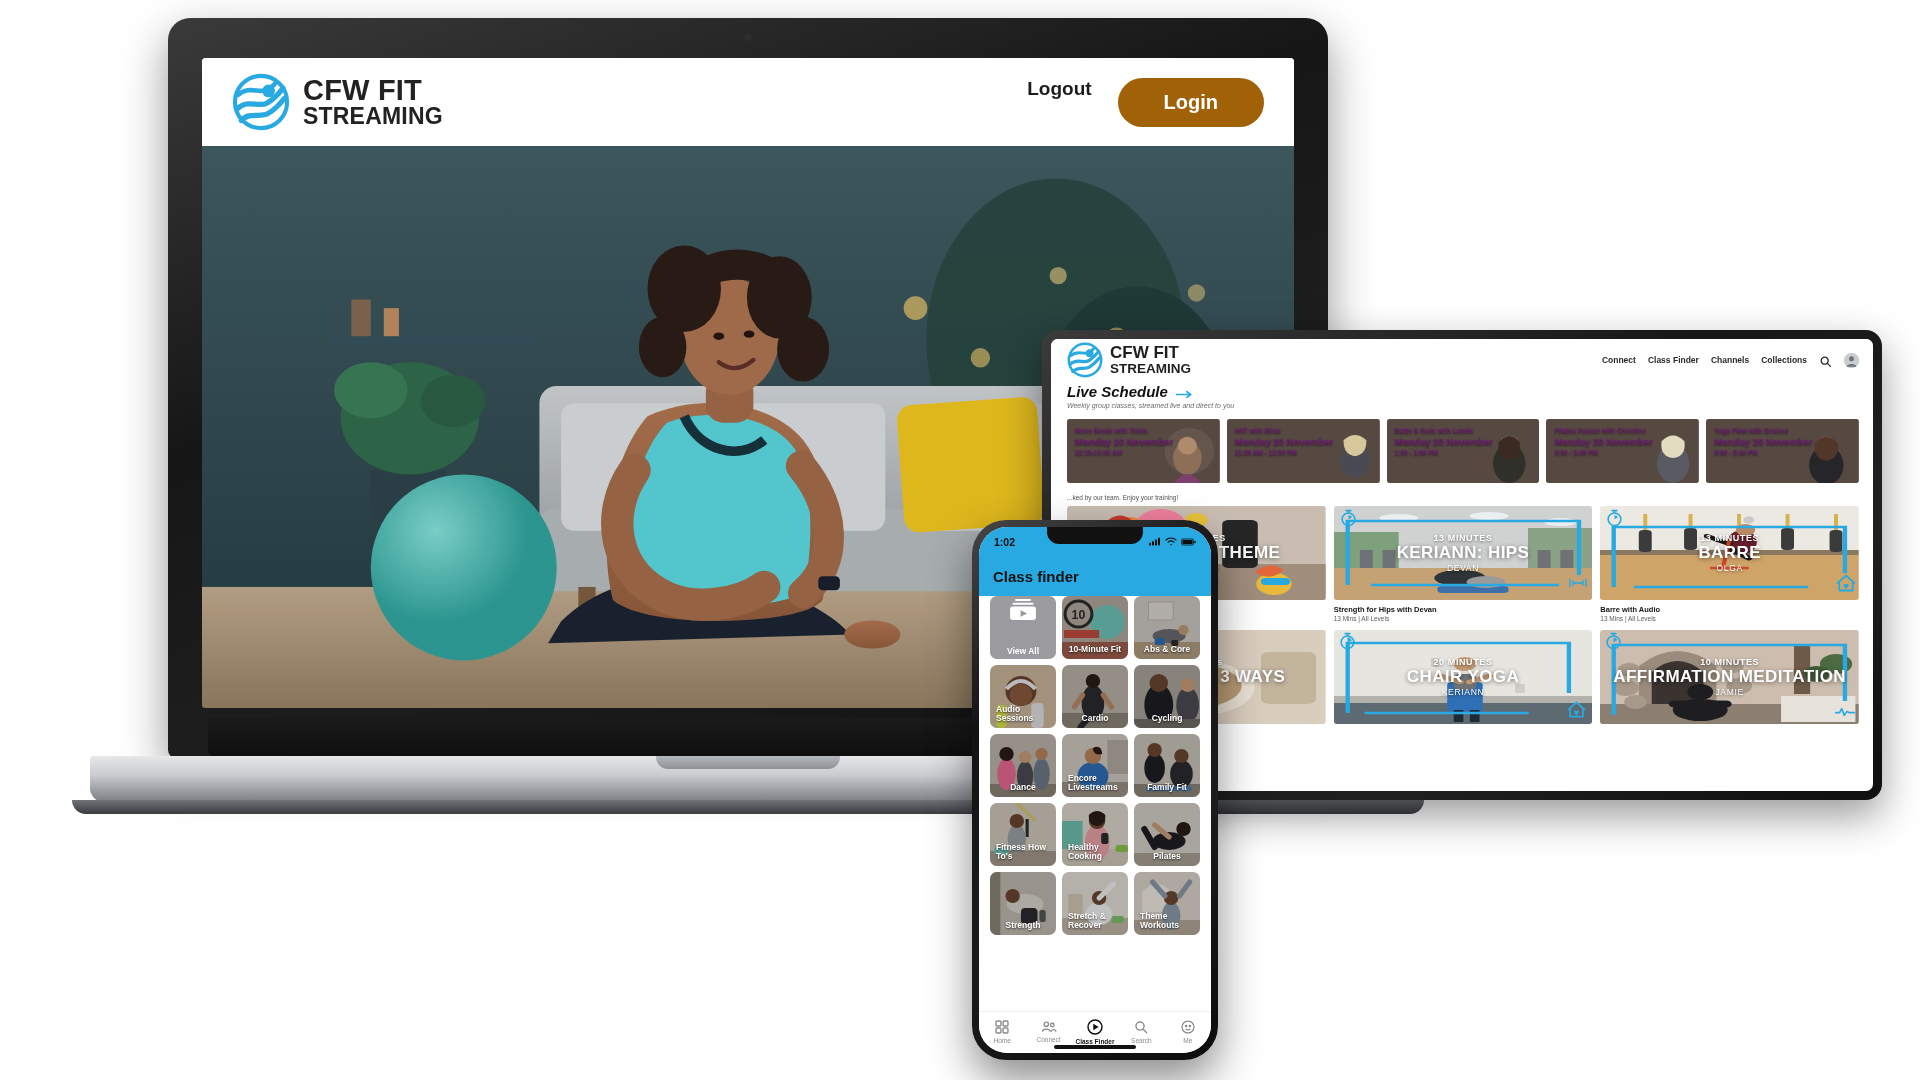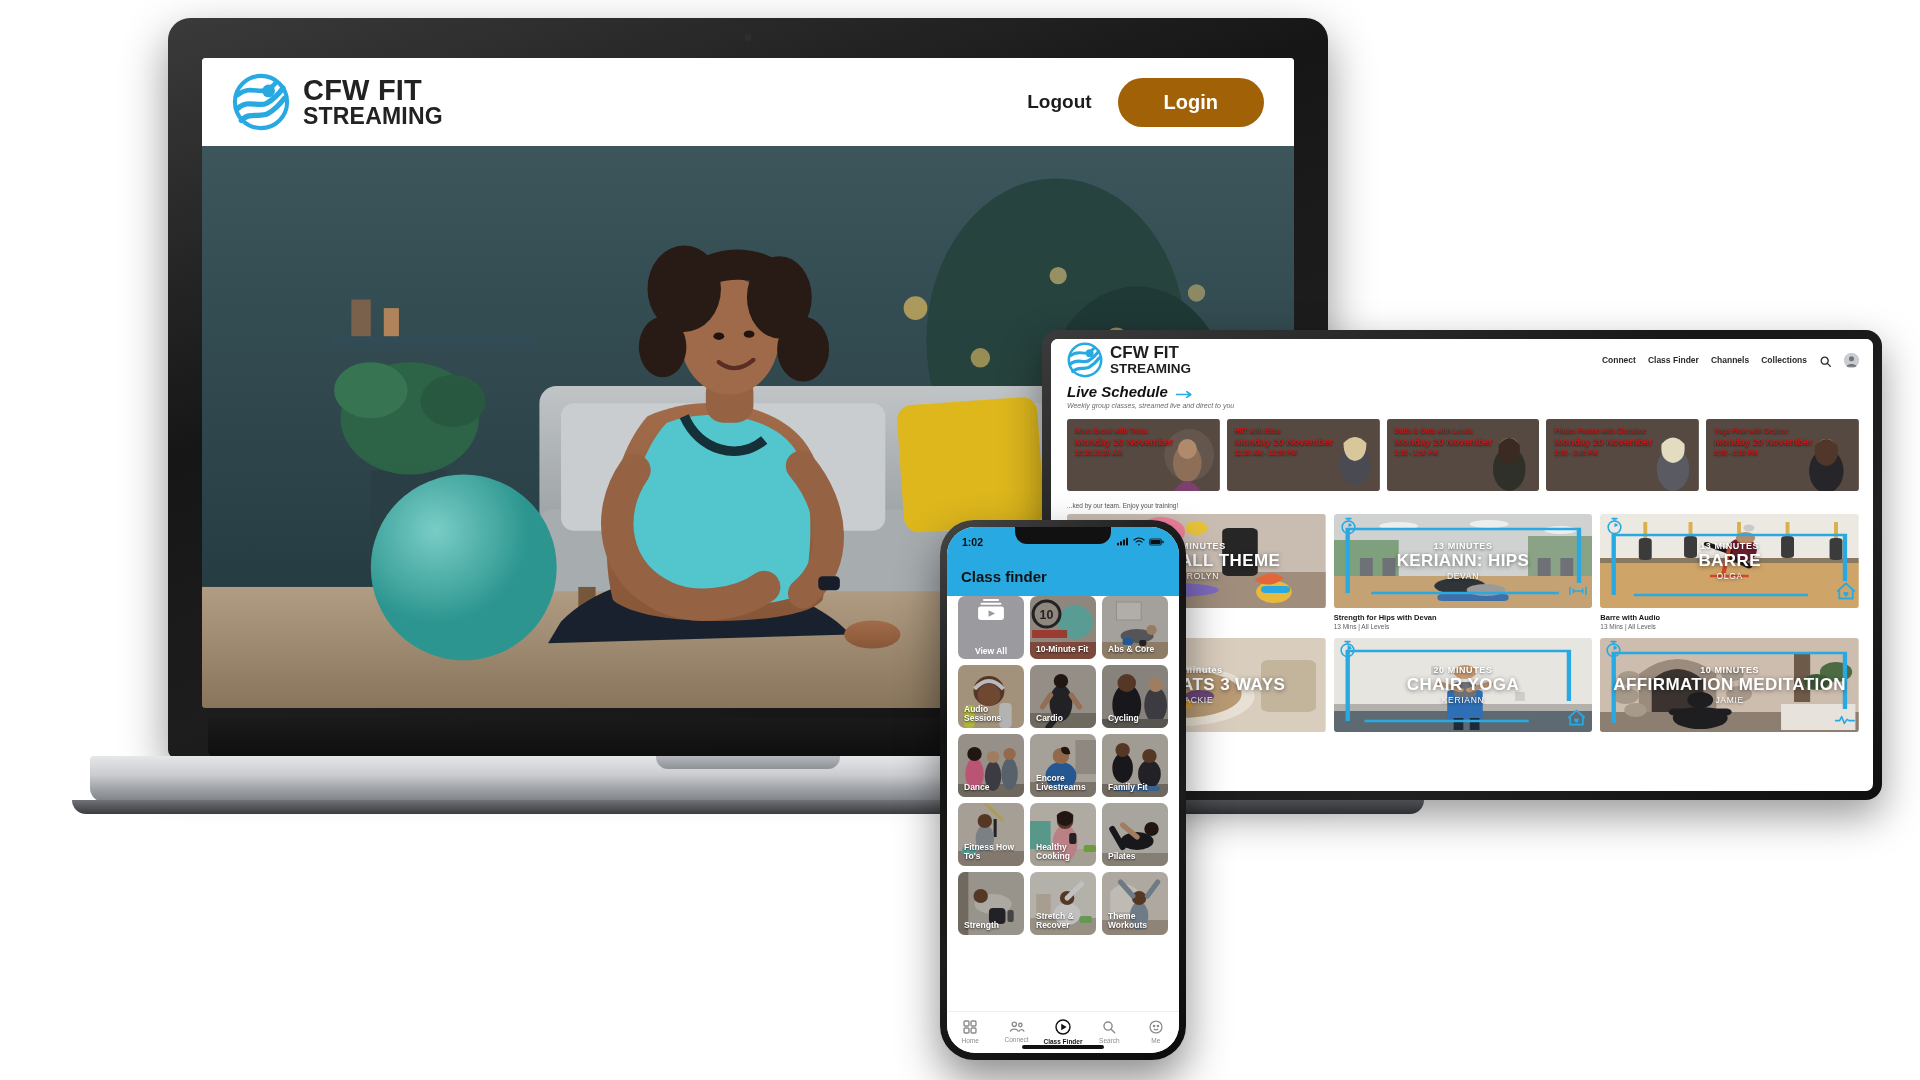--- a/index.html
+++ b/index.html
@@ -55,21 +55,21 @@
   
   .site-header {
     height: 88px; background:#fff; display:flex; align-items:center;
     justify-content: space-between; padding: 0 30px 0 30px; flex: 0 0 auto;
   }
   .brand { display:flex; align-items:center; gap:13px; }
   .brand-mark { width: 58px; height: 58px; flex:0 0 auto; }
   .brand-text { line-height: .96; }
   .brand-l1 { font-size: 29px; font-weight: 800; letter-spacing: .2px; color:#222; font-family:"Liberation Sans",sans-serif;}
   .brand-l2 { font-size: 23px; font-weight: 800; letter-spacing: .2px; color:#222; }
-  .hdr-right { display:flex; align-items:center; gap: 26px; }
+  .hdr-right { display:flex; align-items:flex-start; gap: 26px; }
   .logout-link { font-size: 19px; font-weight: 700; color:#1c1c1c; cursor:pointer; }
   .login-btn {
     background:#a16207; color:#fff; border:none; border-radius: 26px;
     padding: 13px 46px; font-size: 20px; font-weight: 700; cursor:pointer;
     font-family:"Liberation Sans",sans-serif;
   }
 
   
   .hero { position: relative; flex: 1 1 auto; overflow:hidden; background:#2e4a52; }
   .hero-photo { position:absolute; inset:0; }
@@ -108,22 +108,22 @@
   .tsearch-ico, .tavatar{ width:13px; height:13px; }
   .tavatar{ width:15px;height:15px;border-radius:50%; background:#c9ccd1; display:flex;align-items:center;justify-content:center;}
 
   .tsec-head{ padding: 2px 16px 4px 16px; font-style: italic; }
   .tsec-title{ font-size:15px; font-weight:800; color:#111; display:flex; align-items:center; gap:8px;}
   .tsec-sub{ font-size:7px; color:#6b6b6b; margin-top:2px;}
   .arrow-ico{ width:17px; height:11px;}
 
   .live-row{ display:flex; gap:7px; padding: 6px 14px 8px 16px; }
   .live-card{
-    flex:1 1 0; height:72px; border-radius:3px; position:relative; overflow:hidden;
-    color:#b91c1c; padding:8px 8px 0 8px;
+    flex:1 1 0; height:64px; border-radius:3px; position:relative; overflow:hidden;
+    color:#701a75; padding:8px 8px 0 8px;
   }
   .lc-bg{ position:absolute; inset:0; }
   .lc-inner{ position:relative; }
   .lc-t{ font-size:6.5px; font-weight:700; letter-spacing:.1px; text-shadow:0 1px 2px rgba(0,0,0,.6);}
   .lc-d{ font-size:9.5px; font-weight:800; margin-top:2px; text-shadow:0 1px 2px rgba(0,0,0,.6);}
   .lc-h{ font-size:6.5px; font-weight:700; margin-top:2px; text-shadow:0 1px 2px rgba(0,0,0,.6);}
   .tsec2{ padding: 3px 16px 0 16px;}
   .tsec2-sub{ font-size:6.5px; color:#555; }
 
   .vid-grid{ display:grid; grid-template-columns: repeat(3, 1fr); gap:8px; padding: 5px 14px 0 16px; }
@@ -138,21 +138,21 @@
     align-items:center; justify-content:center; text-align:center; gap:1px;
   }
   .vt-min{ font-size:9px; font-weight:600; letter-spacing:.6px; text-shadow:0 1px 3px rgba(0,0,0,.55);}
   .vt-title{ font-size:17px; font-weight:700; letter-spacing:.4px; line-height:1.02; text-shadow:0 1px 4px rgba(0,0,0,.5);}
   .vt-sub{ font-size:8.5px; font-weight:500; letter-spacing:.7px; text-shadow:0 1px 3px rgba(0,0,0,.55);}
   .vt-icon{ position:absolute; }
   .vid-meta-t{ font-size:7.5px; font-weight:800; color:#141414; margin-top:5px;}
   .vid-meta-s{ font-size:6.5px; color:#5c5c5c; margin-top:1px;}
 
   
-  #phone{ position:absolute; left:940px; top:520px; width:246px; height:540px; }
+  #phone{ position:absolute; left:972px; top:520px; width:246px; height:540px; }
   .ph-body{
     position:absolute; inset:0;
     background: linear-gradient(145deg,#464646 0%, #131313 30%, #1c1c1c 62%, #0c0c0c 100%);
     border-radius: 34px; padding: 7px;
     box-shadow: 0 20px 44px rgba(0,0,0,.45);
   }
   .ph-screen{
     width:100%; height:100%; background:#fff; border-radius:28px; overflow:hidden;
     position:relative; display:flex; flex-direction:column;
   }
@@ -166,21 +166,21 @@
     padding: 0 15px; height: 18px; color:#0e0e0e; font-size:10.5px; font-weight:600;
   }
   .ph-status-right{ display:flex; align-items:center; gap:4px;}
   .ph-title{ font-size:15px; font-weight:800; color:#111; padding: 17px 14px 11px 14px;}
   .ph-grid{
     flex:1 1 auto; display:grid; grid-template-columns: repeat(3,1fr);
     gap:6px; padding: 0 11px; align-content:start; overflow:hidden;
   }
   .ph-tile{
     position:relative; height:63px; border-radius:7px; overflow:hidden;
-    color:#fff; display:flex; align-items:flex-end; padding:5px 6px;
+    color:#fff; display:flex; align-items:flex-end; padding:5px 6px;justify-content:center;
   }
   .ph-tile .pt-bg{ position:absolute; inset:0;}
   .ph-tile .pt-shade{ position:absolute; inset:0; background:rgba(0,0,0,.20);}
   .pt-label{ position:relative; font-size:8.5px; font-weight:600; line-height:1.08; text-shadow:0 1px 2px rgba(0,0,0,.7);}
   .pt-viewall{ background:#9a9a9f; display:flex; flex-direction:column; align-items:center; justify-content:center; gap:23px;}
   .pt-viewall .pt-label{ text-shadow:none; }
   .ph-tabbar{
     flex:0 0 auto; height:42px; background:#fff; border-top:1px solid #eee;
     display:flex; align-items:center; justify-content:space-around; padding-bottom:2px;
   }

